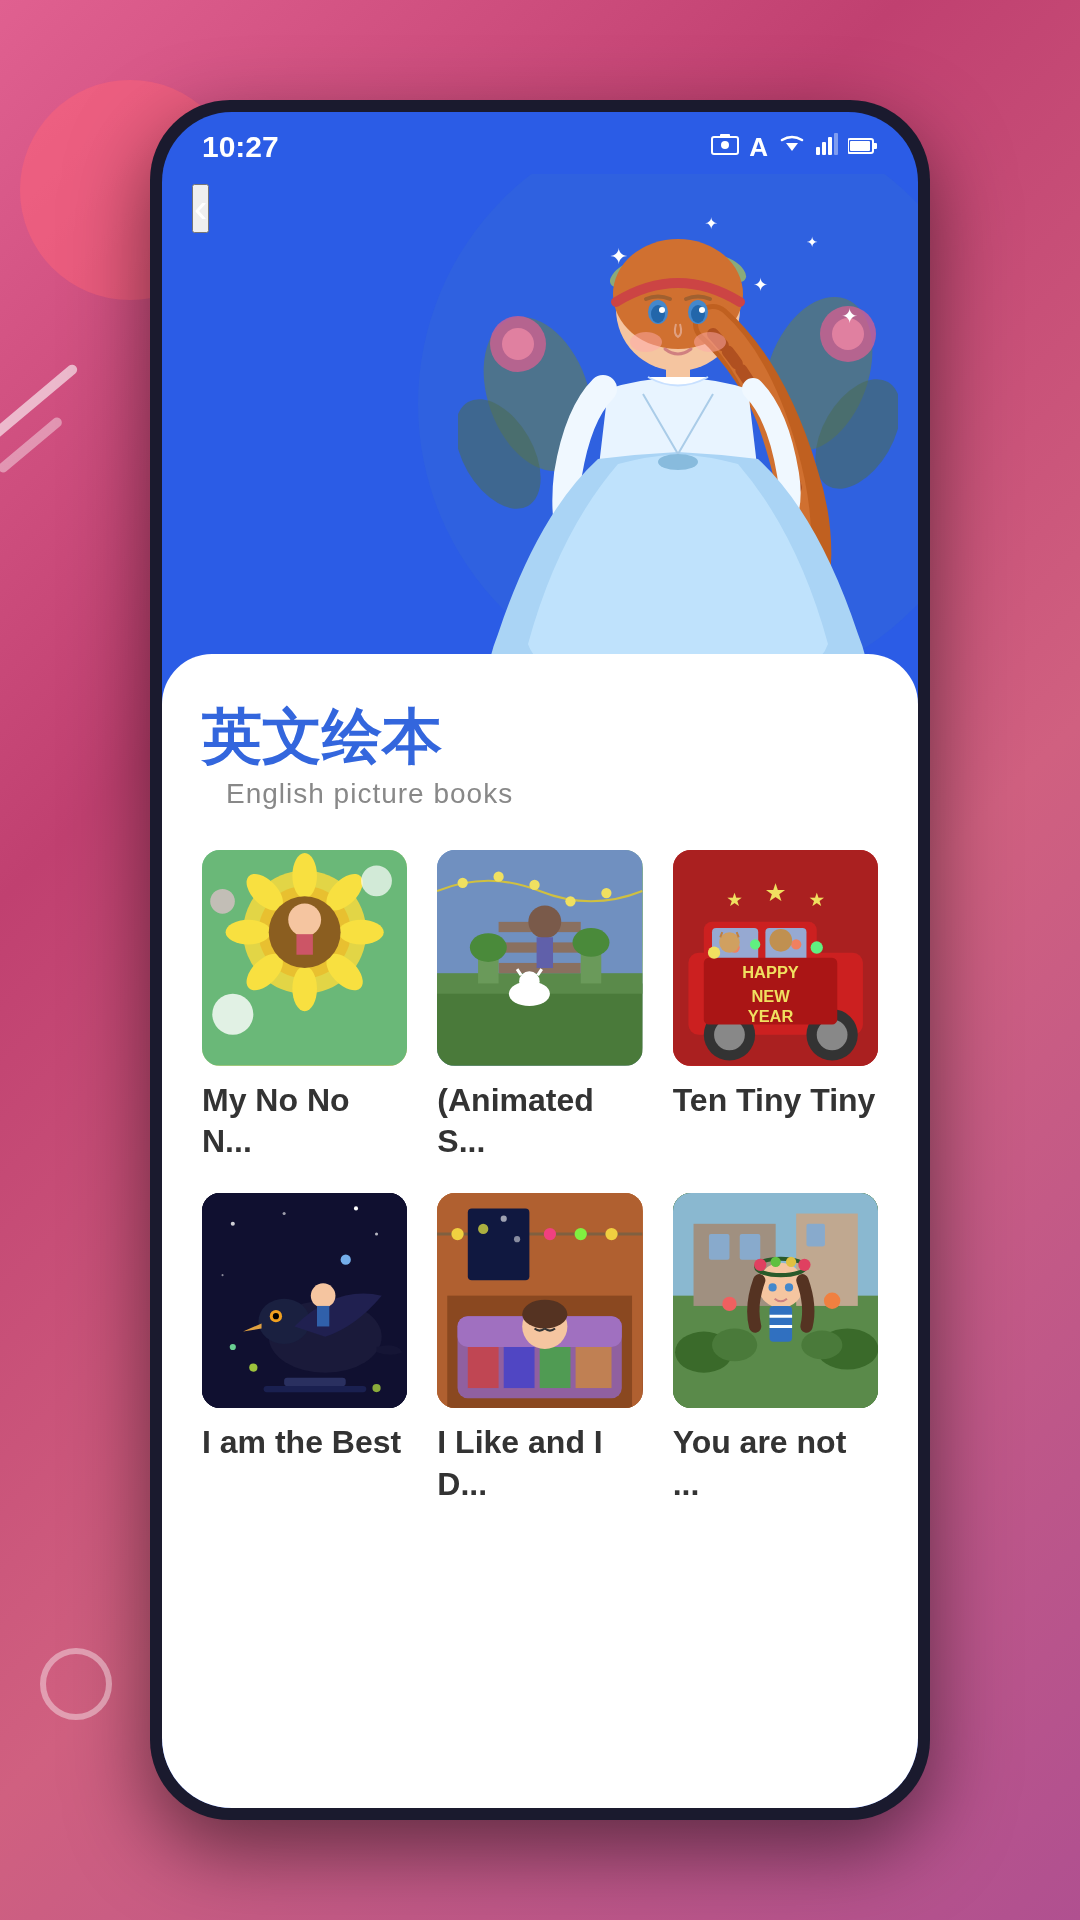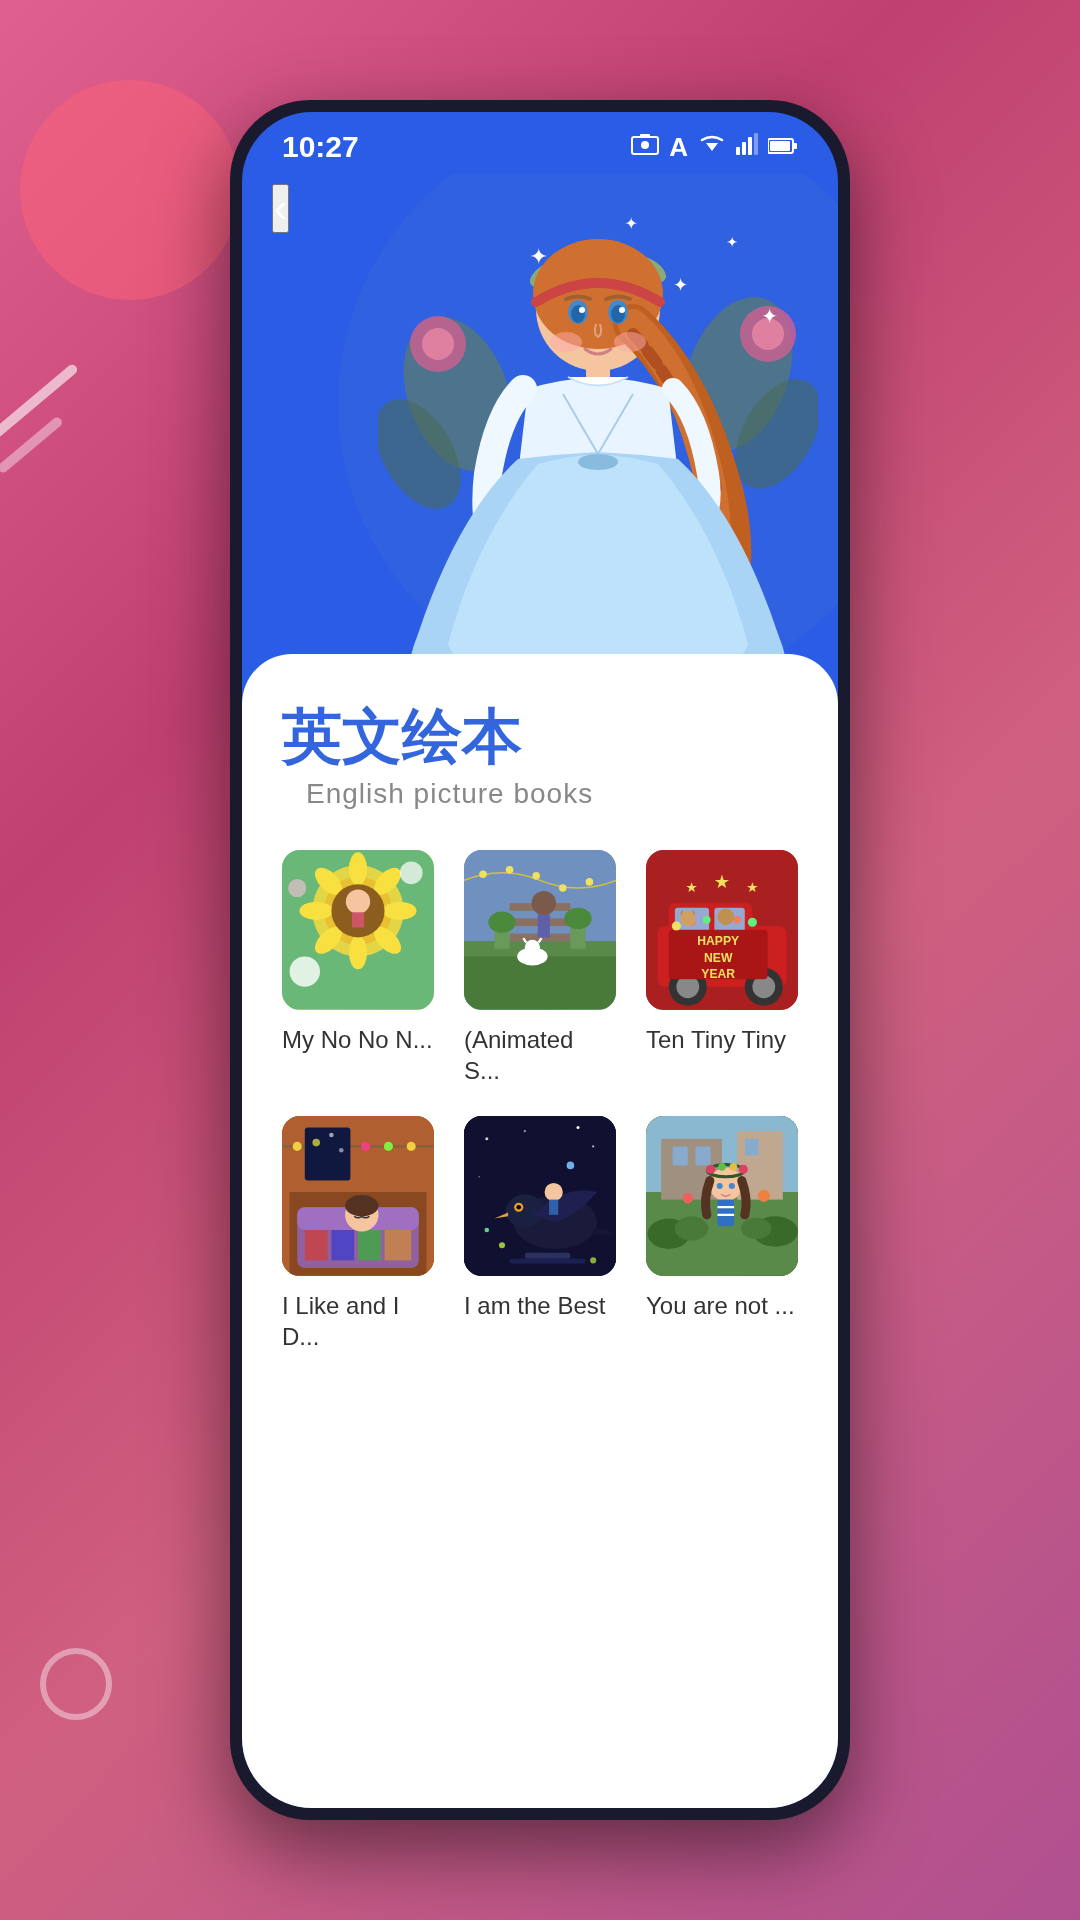--- a/index.html
+++ b/index.html
@@ -33,21 +33,21 @@
       position: absolute;
       bottom: 200px;
       left: 40px;
       width: 60px;
       height: 60px;
       border: 6px solid rgba(255,255,255,0.4);
       border-radius: 50%;
     }
 
     .phone-frame {
-      width: 620px;
+      width: 780px;
       height: 1720px;
       background: #1a1a2e;
       border-radius: 80px;
       padding: 12px;
       box-shadow: 0 30px 80px rgba(0,0,0,0.5);
       position: relative;
     }
 
     .phone-screen {
       width: 100%;
@@ -182,24 +182,24 @@
     .book-cover {
       width: 100%;
       aspect-ratio: 1 / 1.05;
       border-radius: 18px;
       overflow: hidden;
       margin-bottom: 14px;
       position: relative;
     }
 
     .book-title {
-      font-size: 24px;
+      font-size: 32px;
       color: #333;
       line-height: 1.3;
-      font-weight: 400;
+      font-weight: 700;
     }
 
     
     .cover-1 { background: linear-gradient(135deg, #7ec8a0 0%, #a8e0b0 30%, #f0e080 60%, #e8c060 100%); }
     .cover-2 { background: linear-gradient(135deg, #6090d0 0%, #7aaa90 40%, #90c080 70%, #f0f0d0 100%); }
     .cover-3 { background: linear-gradient(135deg, #c03030 0%, #e04040 30%, #cc2020 60%, #aa1010 100%); }
     .cover-4 { background: linear-gradient(135deg, #0a0a2a 0%, #1a1a4a 40%, #2a3a6a 70%, #1a2a5a 100%); }
     .cover-5 { background: linear-gradient(135deg, #c07040 0%, #d08050 30%, #b06030 60%, #904020 100%); }
     .cover-6 { background: linear-gradient(135deg, #4a7a3a 0%, #5a8a4a 40%, #6a9a5a 70%, #3a6a2a 100%); }
 
@@ -474,20 +474,61 @@
 
               <circle cx="55" cy="90" r="10" fill="#d0a060"></circle>
               <circle cx="105" cy="88" r="11" fill="#c09050"></circle>
               <path d="M46,85 L48,80 M64,85 L62,80" stroke="#c08040" stroke-width="2"></path>
             </svg>
           </div>
           <span class="book-title">Ten Tiny Tiny</span>
         </div>
 
         <div class="book-item">
+          <div class="book-cover cover-4">
+            <svg viewBox="0 0 200 210" width="100%" height="100%">
+              <rect width="200" height="210" fill="#0a0a20"></rect>
+
+              <rect x="0" y="0" width="200" height="210" fill="#101030"></rect>
+
+              <circle cx="30" cy="30" r="2" fill="white" opacity="0.8"></circle>
+              <circle cx="80" cy="20" r="1.5" fill="white" opacity="0.6"></circle>
+              <circle cx="150" cy="15" r="2" fill="white"></circle>
+              <circle cx="170" cy="40" r="1.5" fill="white" opacity="0.7"></circle>
+              <circle cx="20" cy="80" r="1" fill="white" opacity="0.5"></circle>
+
+              <ellipse cx="120" cy="140" rx="55" ry="35" fill="#1a1a3a"></ellipse>
+
+              <ellipse cx="80" cy="125" rx="25" ry="22" fill="#1a2040"></ellipse>
+
+              <path d="M58,127 L40,135 L58,132" fill="#e0a040"></path>
+
+              <path d="M90,130 Q130,90 175,100 Q150,130 120,140" fill="#202050"></path>
+
+              <path d="M170,150 Q190,145 195,155 Q185,160 170,155 Z" fill="#151535"></path>
+
+              <circle cx="72" cy="120" r="6" fill="#f0a020"></circle>
+              <circle cx="72" cy="120" r="3" fill="black"></circle>
+
+              <circle cx="118" cy="100" r="12" fill="#f5c5a0"></circle>
+              <rect x="112" y="110" width="12" height="20" fill="#3060aa"></rect>
+
+              <circle cx="50" cy="170" r="4" fill="#c0f040" opacity="0.8"></circle>
+              <circle cx="170" cy="190" r="4" fill="#c0f040" opacity="0.7"></circle>
+              <circle cx="140" cy="65" r="5" fill="#80c0ff" opacity="0.9"></circle>
+              <circle cx="30" cy="150" r="3" fill="#80ffaa" opacity="0.8"></circle>
+
+              <rect x="80" y="180" width="60" height="8" rx="3" fill="#2a3060"></rect>
+              <rect x="60" y="188" width="100" height="6" rx="3" fill="#1a2050"></rect>
+            </svg>
+          </div>
+          <span class="book-title">I am the Best</span>
+        </div>
+
+        <div class="book-item">
           <div class="book-cover cover-5">
             <svg viewBox="0 0 200 210" width="100%" height="100%">
               <rect width="200" height="210" fill="#c07840"></rect>
 
               <rect x="0" y="0" width="200" height="210" fill="#b06030"></rect>
 
               <rect x="10" y="100" width="180" height="110" fill="#8a4820"></rect>
 
               <rect x="20" y="120" width="160" height="80" rx="10" fill="#9060a0"></rect>
               <rect x="20" y="120" width="160" height="30" rx="10" fill="#a070c0"></rect>
@@ -515,61 +556,20 @@
               <rect x="30" y="15" width="60" height="70" rx="4" fill="#101840"></rect>
               <circle cx="45" cy="35" r="5" fill="#f0f040" opacity="0.7"></circle>
               <circle cx="65" cy="25" r="3" fill="white" opacity="0.6"></circle>
               <circle cx="78" cy="45" r="3" fill="white" opacity="0.5"></circle>
             </svg>
           </div>
           <span class="book-title">I Like and I D...</span>
         </div>
 
         <div class="book-item">
-          <div class="book-cover cover-4">
-            <svg viewBox="0 0 200 210" width="100%" height="100%">
-              <rect width="200" height="210" fill="#0a0a20"></rect>
-
-              <rect x="0" y="0" width="200" height="210" fill="#101030"></rect>
-
-              <circle cx="30" cy="30" r="2" fill="white" opacity="0.8"></circle>
-              <circle cx="80" cy="20" r="1.5" fill="white" opacity="0.6"></circle>
-              <circle cx="150" cy="15" r="2" fill="white"></circle>
-              <circle cx="170" cy="40" r="1.5" fill="white" opacity="0.7"></circle>
-              <circle cx="20" cy="80" r="1" fill="white" opacity="0.5"></circle>
-
-              <ellipse cx="120" cy="140" rx="55" ry="35" fill="#1a1a3a"></ellipse>
-
-              <ellipse cx="80" cy="125" rx="25" ry="22" fill="#1a2040"></ellipse>
-
-              <path d="M58,127 L40,135 L58,132" fill="#e0a040"></path>
-
-              <path d="M90,130 Q130,90 175,100 Q150,130 120,140" fill="#202050"></path>
-
-              <path d="M170,150 Q190,145 195,155 Q185,160 170,155 Z" fill="#151535"></path>
-
-              <circle cx="72" cy="120" r="6" fill="#f0a020"></circle>
-              <circle cx="72" cy="120" r="3" fill="black"></circle>
-
-              <circle cx="118" cy="100" r="12" fill="#f5c5a0"></circle>
-              <rect x="112" y="110" width="12" height="20" fill="#3060aa"></rect>
-
-              <circle cx="50" cy="170" r="4" fill="#c0f040" opacity="0.8"></circle>
-              <circle cx="170" cy="190" r="4" fill="#c0f040" opacity="0.7"></circle>
-              <circle cx="140" cy="65" r="5" fill="#80c0ff" opacity="0.9"></circle>
-              <circle cx="30" cy="150" r="3" fill="#80ffaa" opacity="0.8"></circle>
-
-              <rect x="80" y="180" width="60" height="8" rx="3" fill="#2a3060"></rect>
-              <rect x="60" y="188" width="100" height="6" rx="3" fill="#1a2050"></rect>
-            </svg>
-          </div>
-          <span class="book-title">I am the Best</span>
-        </div>
-
-        <div class="book-item">
           <div class="book-cover cover-6">
             <svg viewBox="0 0 200 210" width="100%" height="100%">
               <rect width="200" height="210" fill="#4a7a3a"></rect>
 
               <rect x="0" y="0" width="200" height="210" fill="#5a8a4a"></rect>
 
               <rect x="0" y="0" width="200" height="100" fill="#8ab8d0"></rect>
 
               <rect x="20" y="30" width="80" height="80" fill="#a09080"></rect>
               <rect x="120" y="20" width="60" height="90" fill="#c0a890"></rect>

